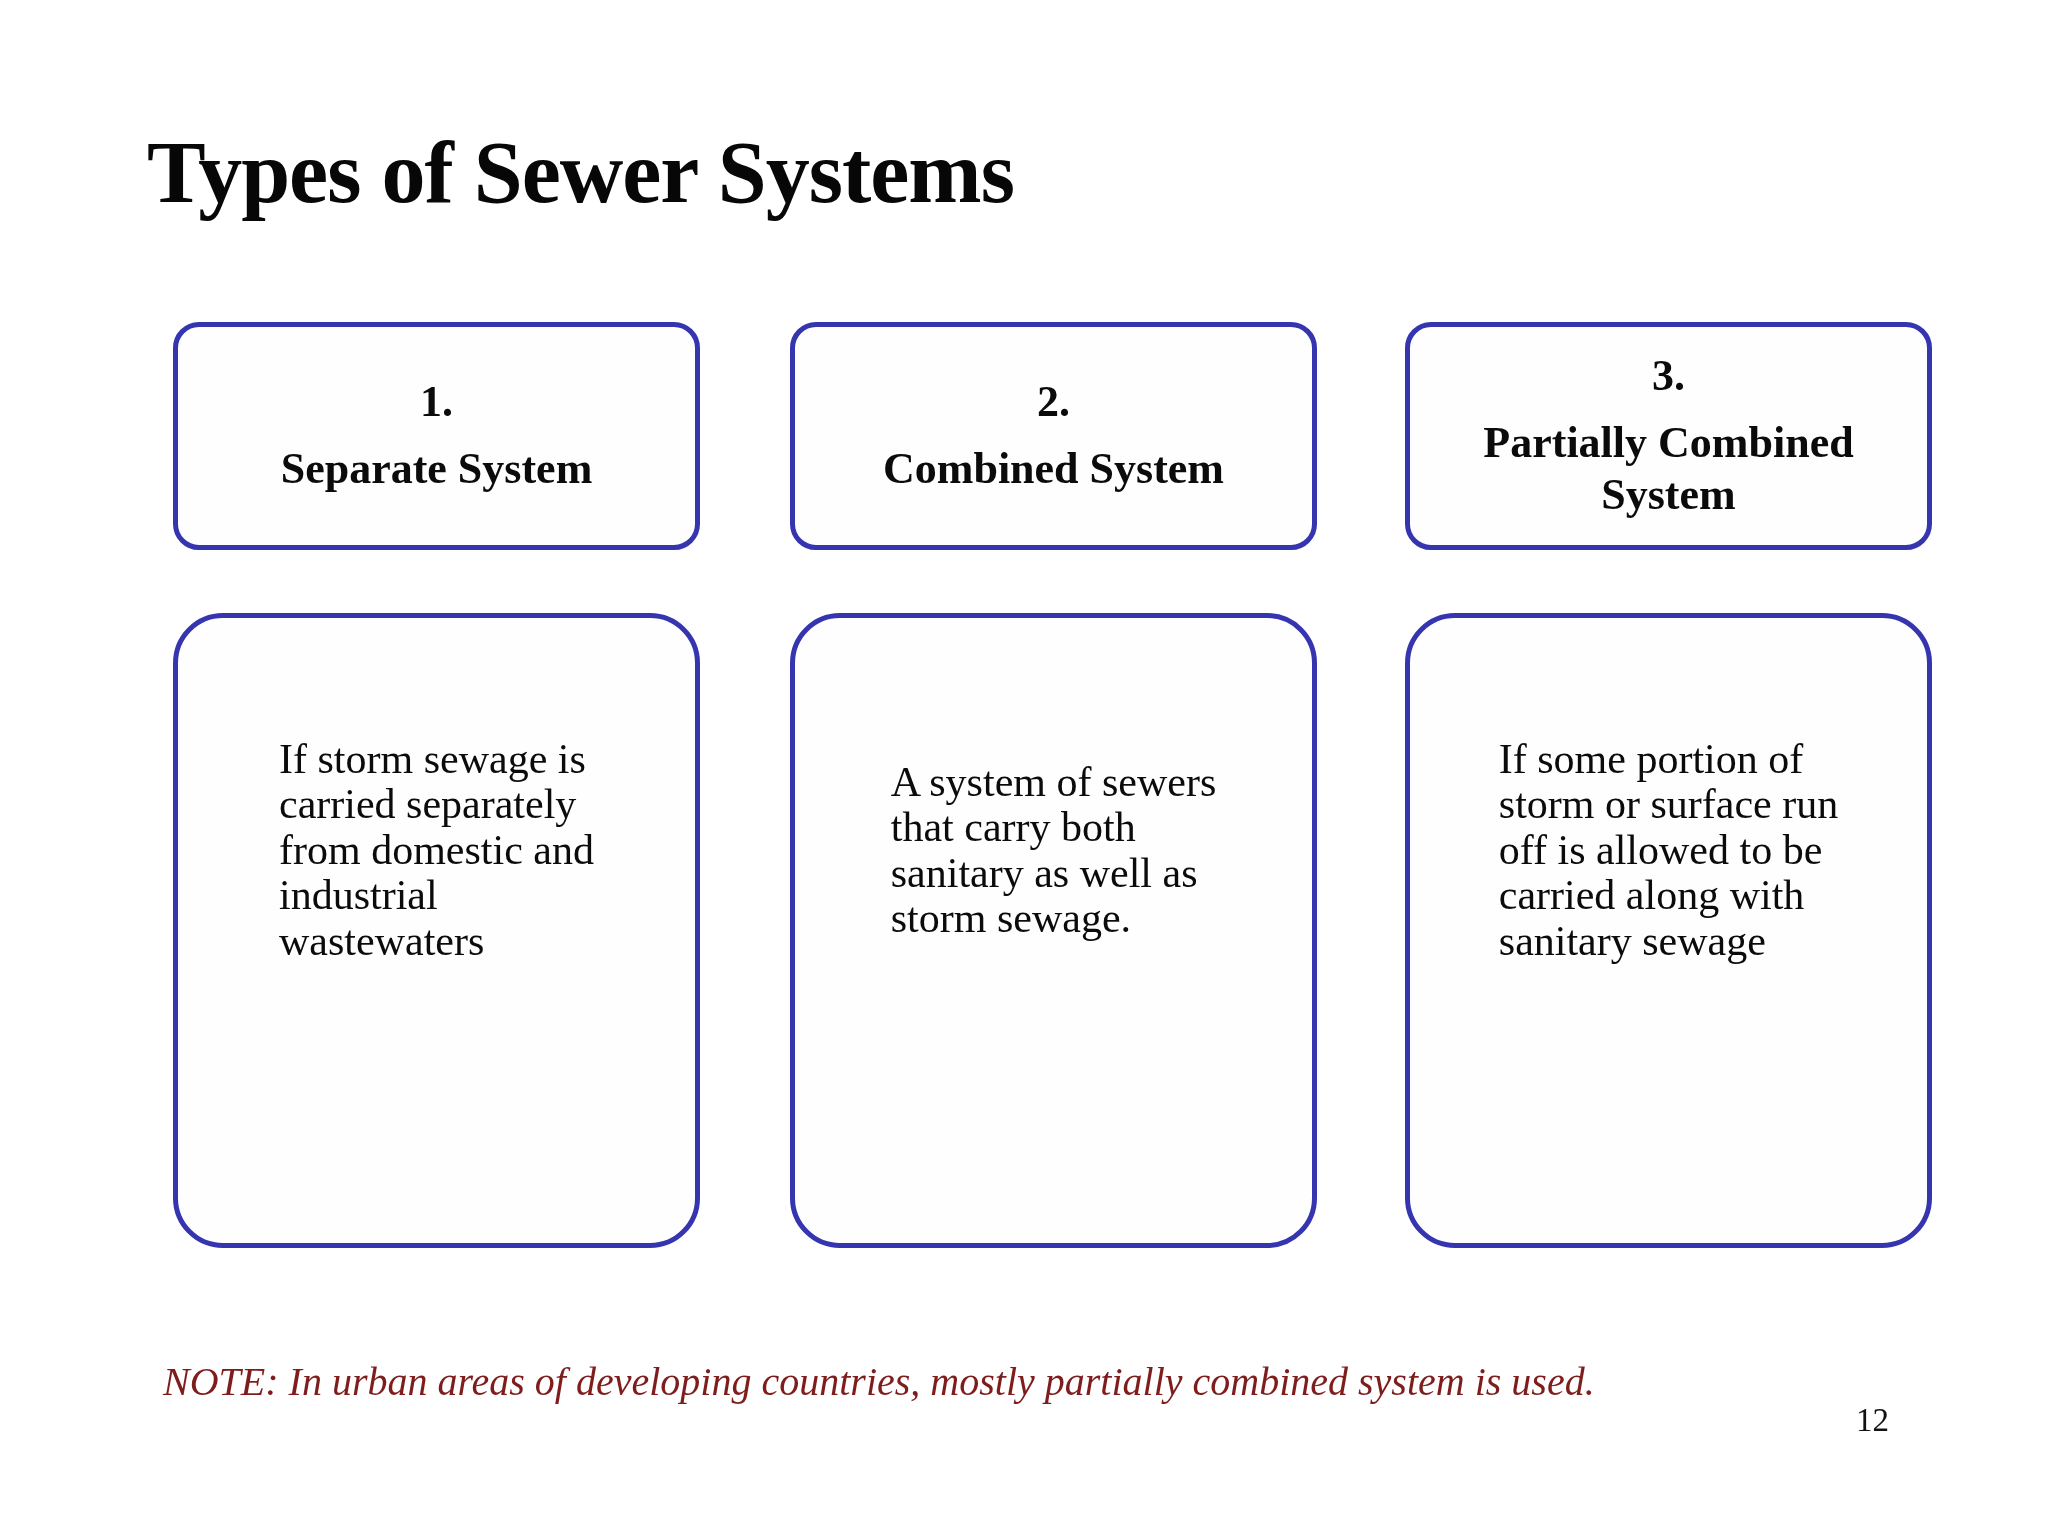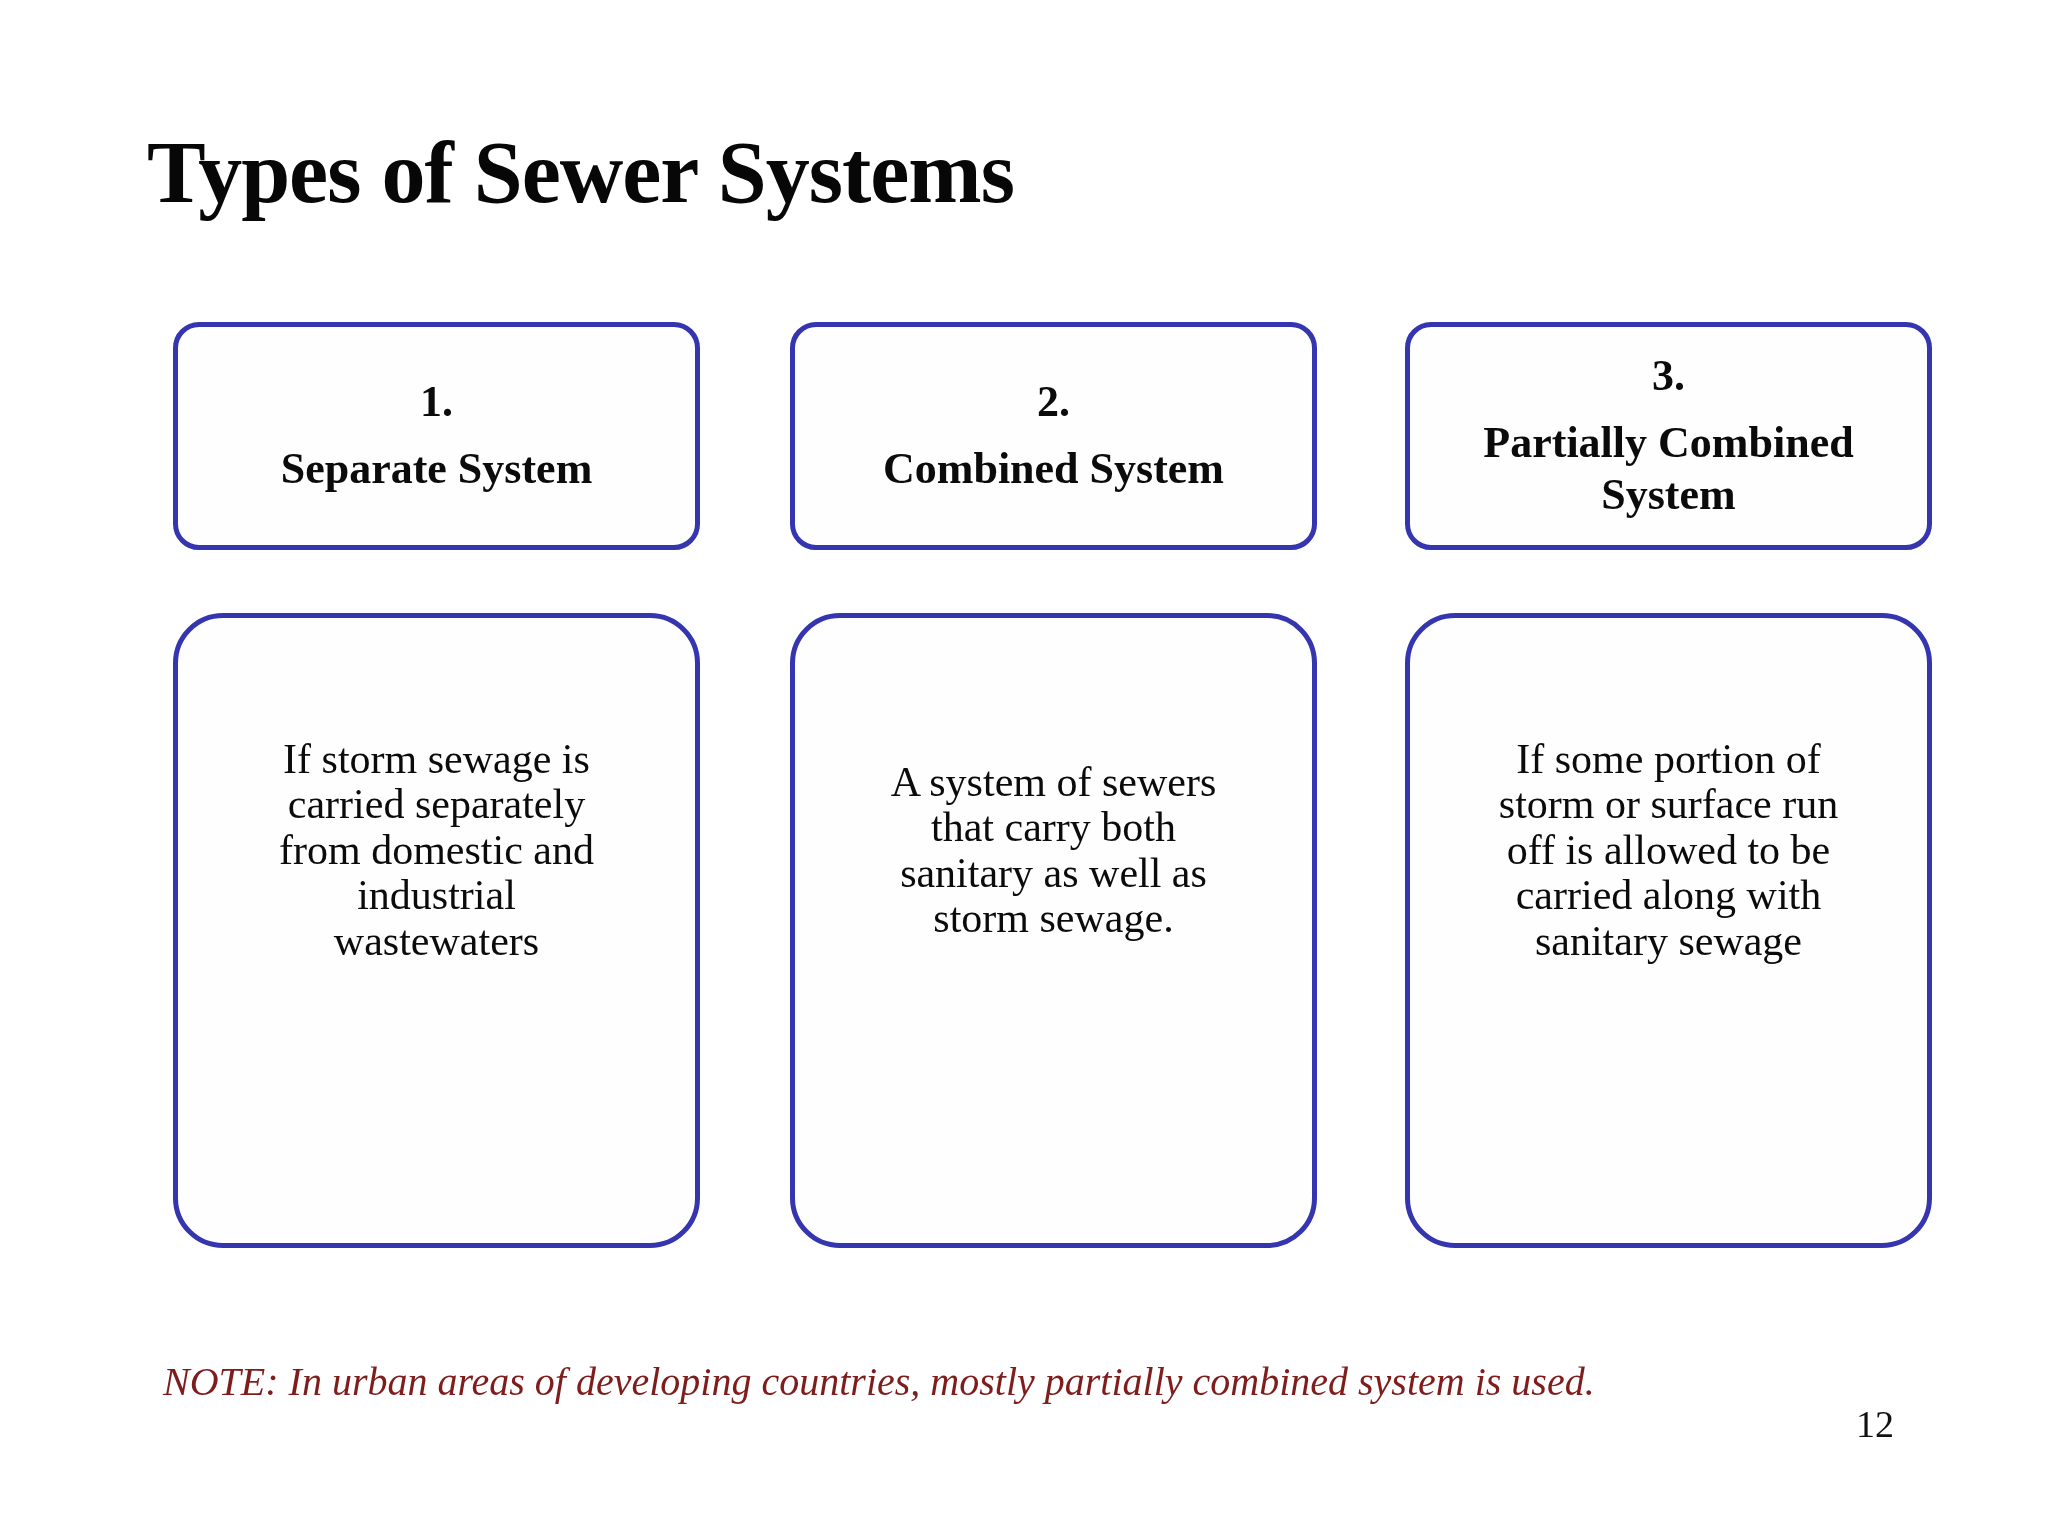--- a/index.html
+++ b/index.html
@@ -72,42 +72,42 @@
     width: 527px;
     height: 635px;
     box-sizing: border-box;
     border: 5px solid var(--accent, #3535af);
     border-radius: 50px;
     background: #fefefe;
     display: flex;
     align-items: center;
     justify-content: center;
     padding: 0 28px 160px 28px;
-    text-align: center;
+    text-align: left;
   }
   .body-text {
     font-size: 42px;
     line-height: 1.08;
     white-space: pre-line;
     color: #0b0b0b;
   }
   .note {
     position: absolute;
     left: 163px;
     top: 1358px;
     font-size: 40px;
     font-style: italic;
     color: #7f1d1d;
     white-space: nowrap;
   }
   .page-number {
     position: absolute;
     left: 1856px;
     top: 1402px;
-    font-size: 38px;
+    font-size: 33px;
     color: #111111;
   }
 </style>
 </head>
 <body>
 
 <div class="slide">
 
   <h1 class="title">Types of Sewer Systems</h1>
 

